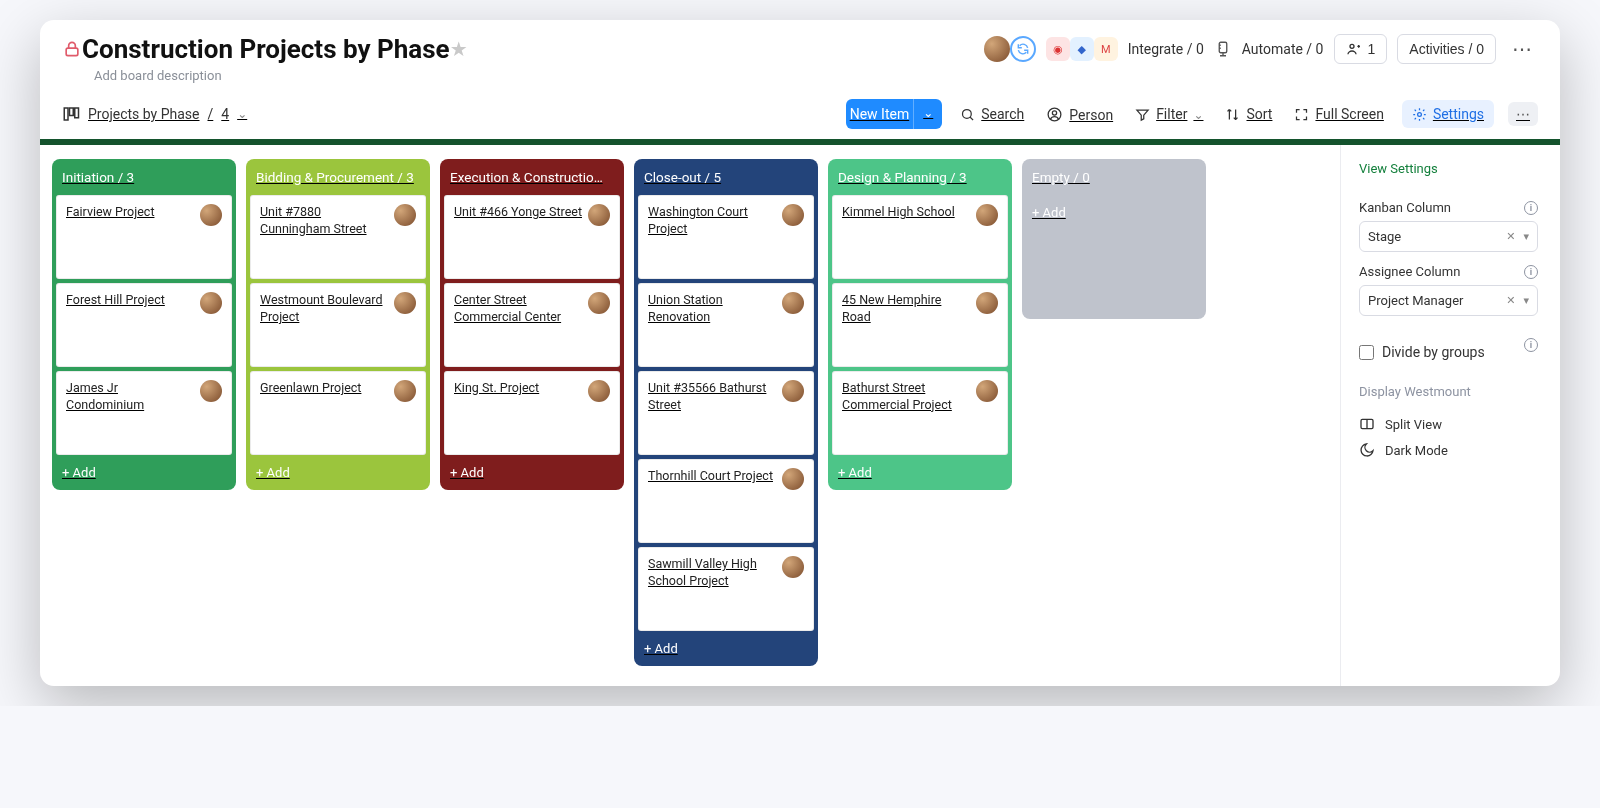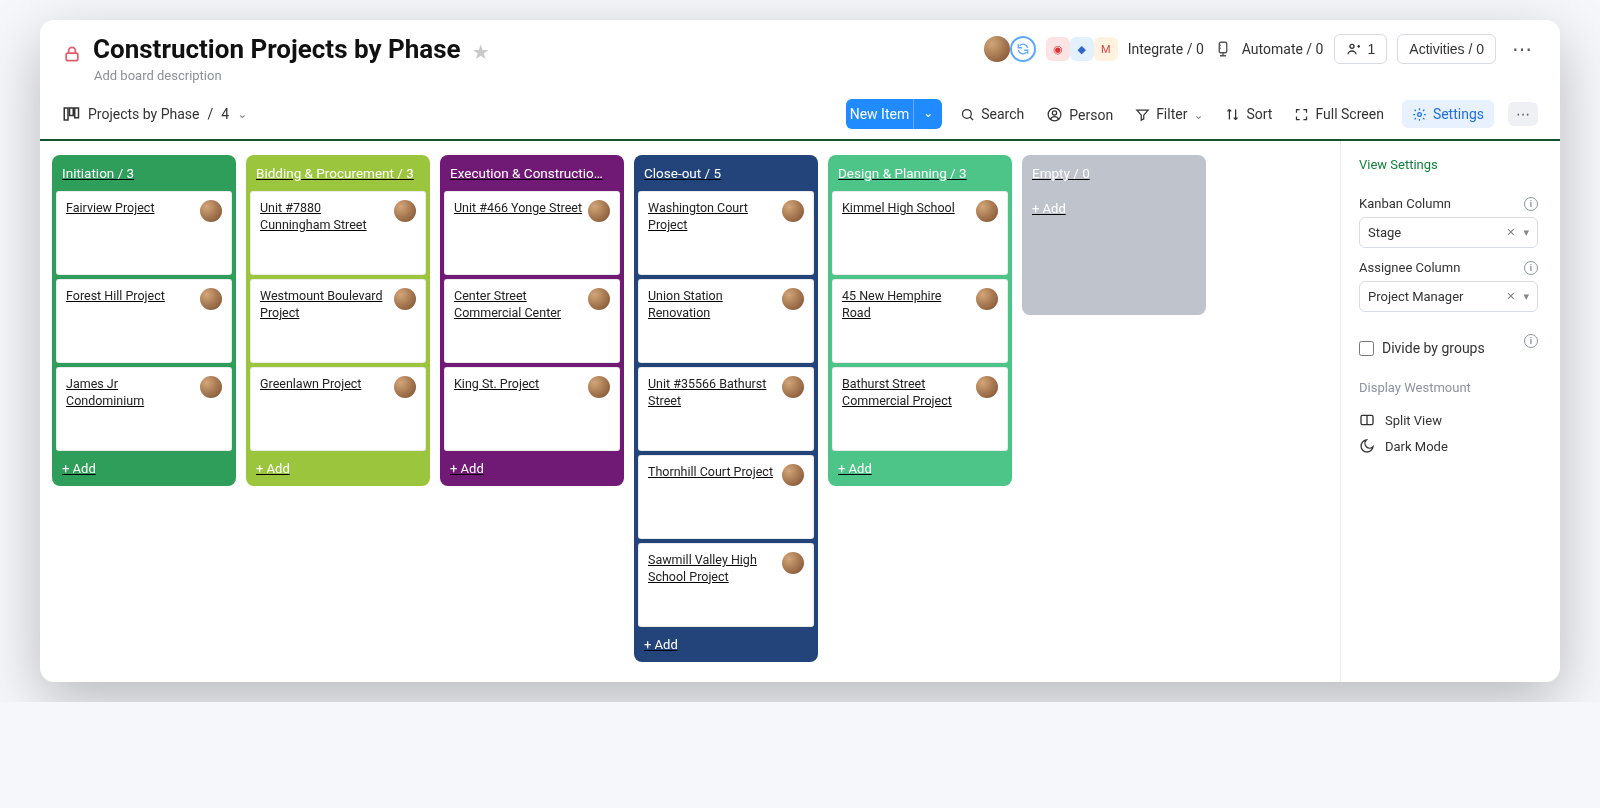--- a/index.html
+++ b/index.html
@@ -1,37 +1,37 @@
 <!DOCTYPE html>
 <html><head>
   <meta charset="utf-8">
   <style>
     * { box-sizing: border-box; margin: 0; padding: 0; }
     body { font-family: -apple-system, BlinkMacSystemFont, 'Segoe UI', Roboto, Helvetica, Arial, sans-serif; background: #f6f7fb; }
     .app { width: 1520px; margin: 20px auto; background: #fff; border-radius: 14px; box-shadow: 0 20px 60px rgba(0,0,0,.25); overflow: hidden; }
 
     
     .header { padding: 14px 22px 6px 22px; display: flex; justify-content: space-between; align-items: flex-start; }
-    .title-row { display: flex; align-items: flex-end; gap: 11px; }
+    .title-row { display: flex; align-items: center; gap: 0; }
     .lock-icon { color: #e05b6b; width: 20px; height: 20px; }
     .board-title { font-size: 26px; font-weight: 700; color: #111; }
     .star { color: #c9c9c9; font-size: 20px; }
     .board-desc { color: #8a8f98; font-size: 13px; margin: 4px 0 0 32px; }
     .header-right { display: flex; align-items: center; gap: 10px; }
     .pill-row { display: flex; align-items: center; gap: 10px; }
     .avatar { width: 26px; height: 26px; border-radius: 50%; background: radial-gradient(circle at 30% 30%, #d2a679, #7a4a2a); display: inline-block; }
     .avatar.sm { width: 22px; height: 22px; }
     .integrate-icons { display: flex; align-items: center; gap: -4px; }
     .int-icon { width: 24px; height: 24px; border-radius: 6px; display: inline-flex; align-items: center; justify-content: center; font-size: 11px; }
     .hdr-link { font-size: 14px; color: #333; }
     .hdr-btn { border: 1px solid #d9dbe3; border-radius: 6px; padding: 6px 11px; font-size: 14px; display: inline-flex; align-items: center; gap: 6px; background: #fff; color: #333; }
     .hdr-ellipsis { font-size: 20px; color: #555; padding: 0 6px; }
 
     
-    .subheader { display: flex; justify-content: space-between; align-items: center; padding: 10px 22px; border-bottom: 2px solid #14532d; }
+    .subheader { display: flex; justify-content: space-between; align-items: center; padding: 10px 22px; border-bottom: 6px solid #14532d; text-decoration: underline; }
     .view-picker { display: flex; align-items: center; gap: 8px; font-size: 14px; color: #333; }
     .view-picker .kanban-icon { width: 18px; height: 18px; color: #333; }
     .chev { color: #888; font-size: 12px; }
     .toolbar { display: flex; align-items: center; gap: 14px; font-size: 14px; color: #333; }
     .new-item { display: inline-flex; border-radius: 6px; overflow: hidden; }
     .new-item .main { background: #1f8bff; color: #fff; padding: 7px 4px; font-size: 14px; }
     .new-item .dd { background: #1f8bff; color: #fff; padding: 7px 9px; border-left: 1px solid rgba(255,255,255,.3); font-size: 12px; }
     .toolbtn { display: inline-flex; align-items: flex-end; gap: 6px; padding: 6px 4px; }
     .settings-active { background: #e8f1ff; color: #1f6fe5; border-radius: 6px; padding: 6px 10px; }
     .three-dots { background: #eef0f4; border-radius: 6px; padding: 4px 8px; color: #555; }
@@ -58,21 +58,21 @@
     .sp-select { border: 1px solid #d9dbe3; border-radius: 6px; padding: 7px 8px; display: flex; justify-content: space-between; align-items: center; font-size: 13px; margin-bottom: 6px; }
     .sp-select .ctr { display: flex; gap: 8px; color: #888; font-size: 11px; align-items: center; }
     .sp-check { display: flex; align-items: center; gap: 8px; margin-top: 14px; }
     .sp-check input { width: 15px; height: 15px; }
     .sp-section2 { color: #8d93a1; font-size: 13px; margin: 24px 0 12px; }
     .sp-opt { display: flex; align-items: center; gap: 10px; font-size: 13px; padding: 5px 0; }
     .sp-opt svg { width: 16px; height: 16px; }
 
     .c-green { background: #2f9e5a; }
     .c-lime  { background: #9bc53d; }
-    .c-blue  { background: #701a75; }
+    .c-blue  { background: #7f1d1d; }
     .c-navy  { background: #23447a; }
     .c-mint  { background: #4dc588; }
     .c-gray  { background: #bfc3cc; }
   </style>
 </head>
 <body>
 
 <div class="app">
 
   <div class="header">

